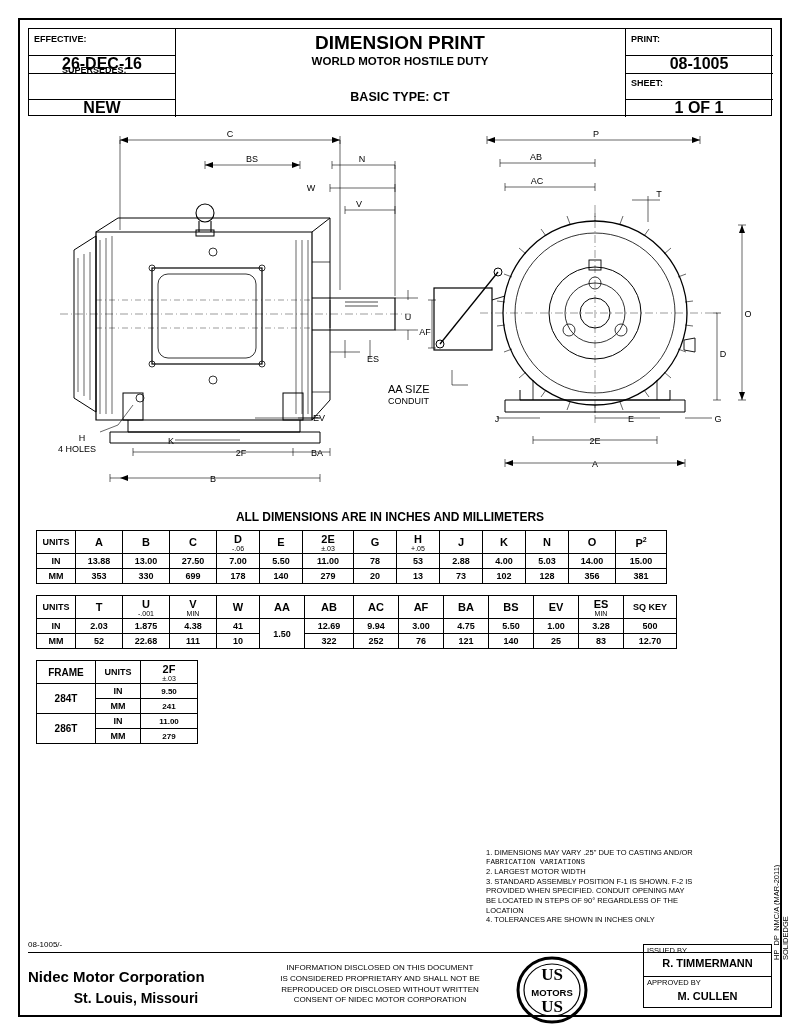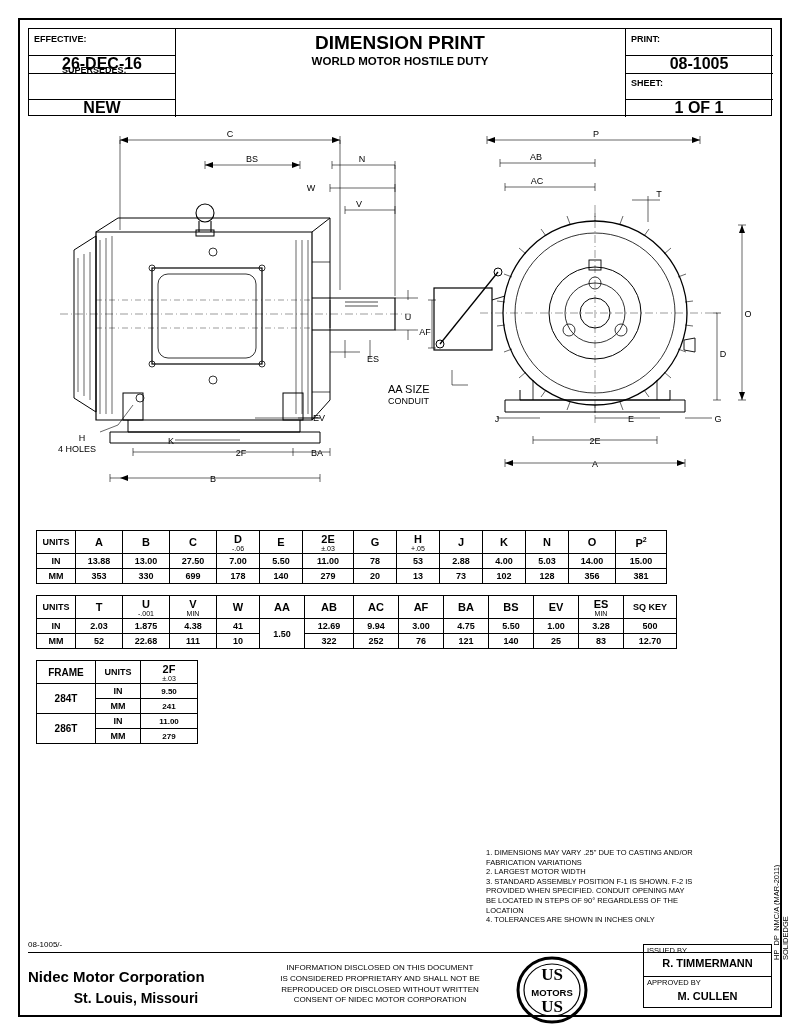--- a/index.html
+++ b/index.html
@@ -59,20 +59,21 @@
     <div class="bx" style="left:596px;top:26px;width:148px;height:0;border-top:1px solid #000;"></div>
     <div class="bx" style="left:596px;top:70px;width:148px;height:0;border-top:1px solid #000;"></div>
 
     <div class="bx tb-lab" style="left:5px;top:5px;">EFFECTIVE:</div>
     <div class="bx tb-val ctr" style="left:0;top:26px;width:146px;height:18px;">26-DEC-16</div>
     <div class="bx tb-lab" style="left:5px;top:36px;margin-left:28px;">SUPERSEDES:</div>
     <div class="bx tb-val ctr" style="left:0;top:70px;width:146px;height:18px;">NEW</div>
 
     <div class="bx ctr" style="left:146px;top:4px;width:450px;height:20px;font-size:19px;font-weight:bold;">DIMENSION PRINT</div>
     <div class="bx ctr" style="left:146px;top:24px;width:450px;height:16px;font-size:11.5px;font-weight:bold;">WORLD MOTOR HOSTILE DUTY</div>
+    <div class="bx ctr" style="left:146px;top:60px;width:450px;height:16px;font-size:12.5px;font-weight:bold;">BASIC TYPE: CT</div>
 
     <div class="bx tb-lab" style="left:602px;top:5px;">PRINT:</div>
     <div class="bx tb-val ctr" style="left:596px;top:26px;width:148px;height:18px;">08-1005</div>
     <div class="bx tb-lab" style="left:602px;top:49px;">SHEET:</div>
     <div class="bx tb-val ctr" style="left:596px;top:70px;width:148px;height:18px;">1 OF 1</div>
   </div>
 
   <svg width="800" height="1035">
     <g stroke="#000" fill="none" stroke-width="0.8">
 
@@ -265,20 +266,21 @@
       <text x="718" y="422">G</text>
       <text x="595" y="444">2E</text>
       <text x="595" y="467">A</text>
     </g>
   </svg>
 
   <div class="bx small" style="left:58px;top:444px;width:70px;font-size:9px;">4 HOLES</div>
   <div class="bx" style="left:388px;top:383px;font-size:11px;">AA SIZE</div>
   <div class="bx" style="left:388px;top:396px;font-size:9px;">CONDUIT</div>
 
+  <div class="bx ctr" style="left:190px;top:509px;width:400px;height:16px;font-size:12px;font-weight:bold;">ALL DIMENSIONS ARE IN INCHES AND MILLIMETERS</div>
 
   <table class="dim" id="t1" style="left:36px;top:530px;">
     <tbody>
         <tr>
       <td class="hdr" style="width:38px;font-size:9px;">UNITS</td>
       <td class="hdr" style="width:46px;">A</td>
       <td class="hdr" style="width:46px;">B</td>
       <td class="hdr" style="width:46px;">C</td>
       <td class="hdr" style="width:42px;"><span>D</span><span class="sub">-.06</span></td>
       <td class="hdr" style="width:42px;">E</td>
@@ -401,21 +403,21 @@
     </tr>
     <tr class="row">
       <td>MM</td>
       <td style="font-size:8px;">279</td>
     </tr>
   </tbody>
     </table>
 
   <div class="bx" style="left:486px;top:848px;width:270px;">
     <div class="note" style="position:relative;">1. DIMENSIONS MAY VARY .25" DUE TO CASTING AND/OR</div>
-    <div class="note" style="position:relative;">    FABRICATION VARIATIONS</div>
+    <div class="note" style="position:relative;font-family:Liberation Mono, monospace;">    FABRICATION VARIATIONS</div>
     <div class="note" style="position:relative;">2. LARGEST MOTOR WIDTH</div>
     <div class="note" style="position:relative;">3. STANDARD ASSEMBLY POSITION F-1 IS SHOWN.  F-2 IS</div>
     <div class="note" style="position:relative;">    PROVIDED WHEN SPECIFIED.  CONDUIT OPENING MAY</div>
     <div class="note" style="position:relative;">    BE LOCATED IN STEPS OF 90° REGARDLESS OF THE</div>
     <div class="note" style="position:relative;">    LOCATION</div>
     <div class="note" style="position:relative;">4. TOLERANCES ARE SHOWN IN INCHES ONLY</div>
   </div>
 
   <div class="vtext" style="left:772px;top:830px;height:130px;">HP_DP_NMC/A (MAR-2011) SOLIDEDGE</div>
 

